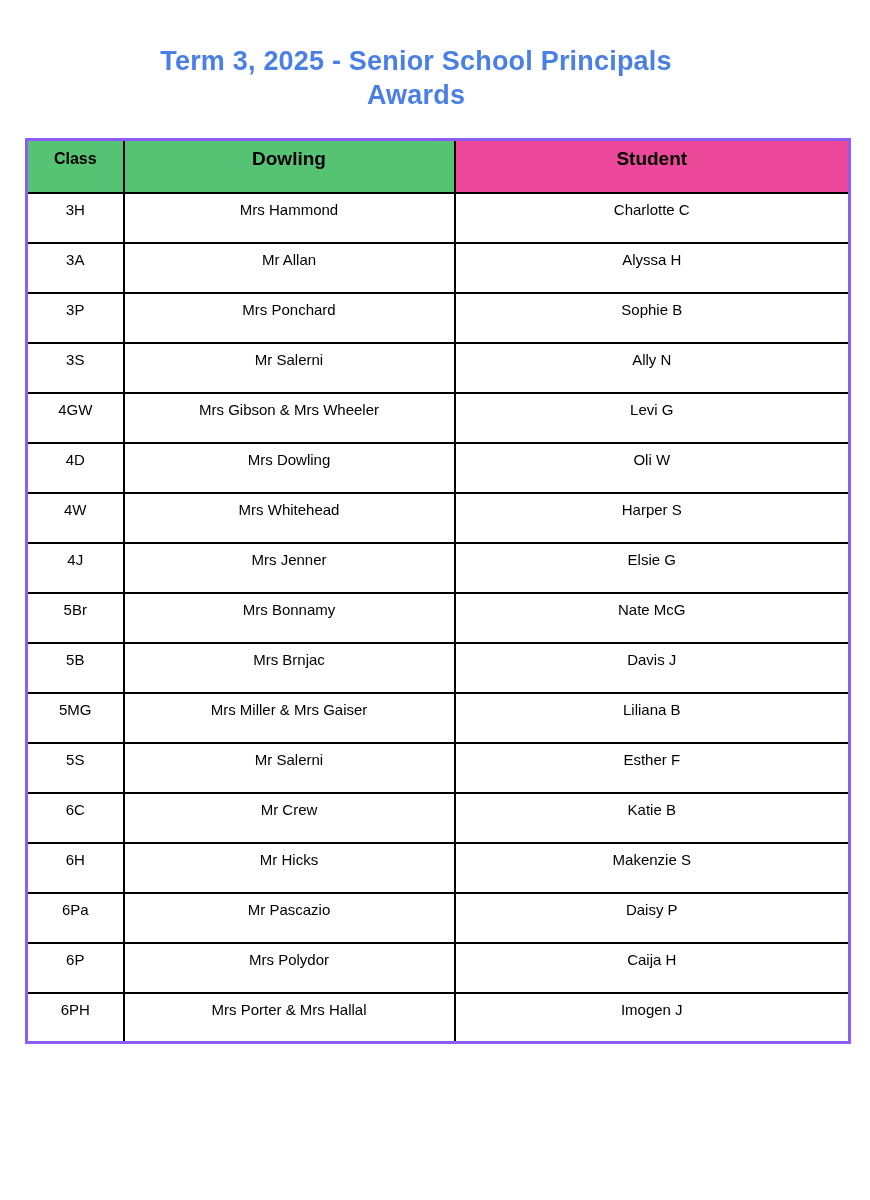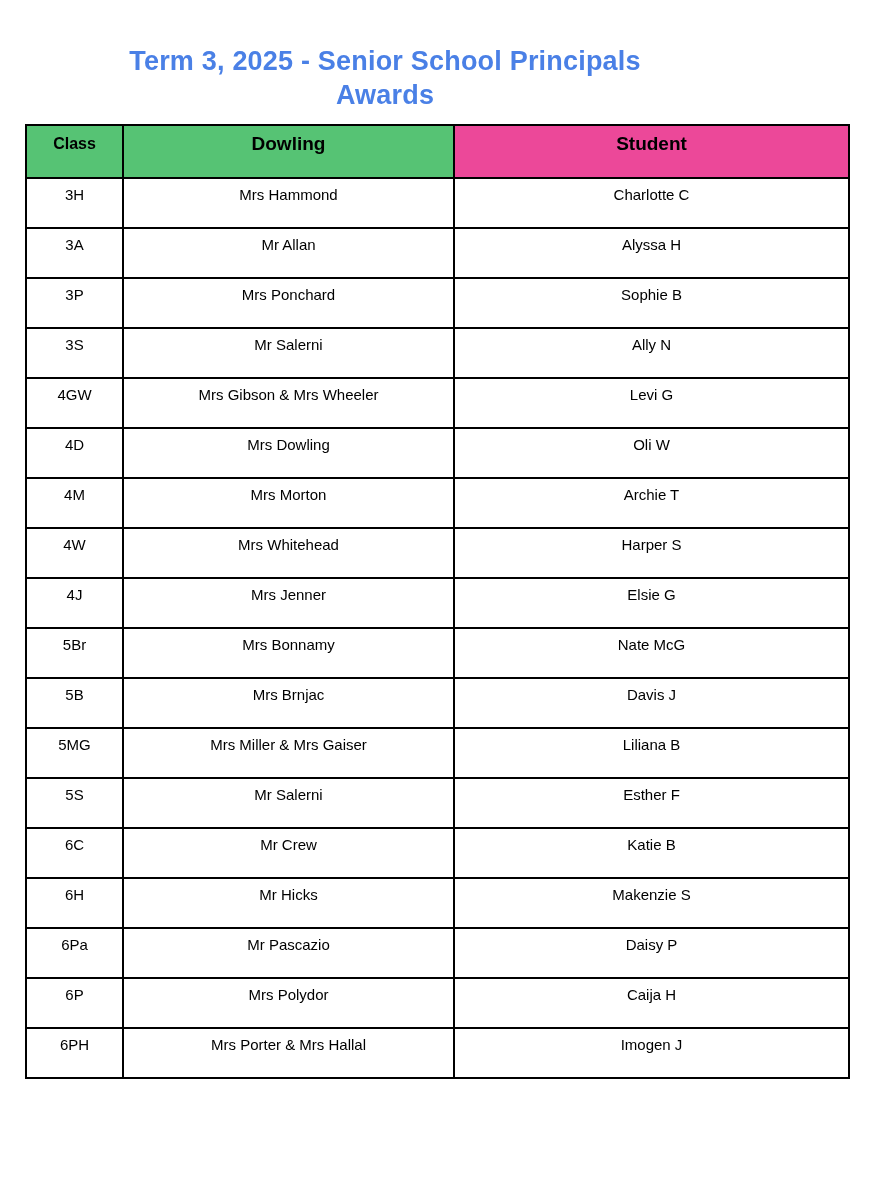--- a/index.html
+++ b/index.html
@@ -10,36 +10,36 @@
   body {
     width: 870px;
     height: 1200px;
     position: relative;
     font-family: "Liberation Sans", "DejaVu Sans", sans-serif;
     color: #000000;
   }
   .title {
     position: absolute;
     top: 44px;
-    left: 55px;
+    left: 86px;
     width: 660px;
     text-align: center;
     font-weight: bold;
     font-size: 27px;
     line-height: 34px;
     letter-spacing: 0.2px;
   }
   table.awards {
     position: absolute;
-    top: 124px;
+    top: 138px;
     left: 25px;
     width: 823px;
     border-collapse: collapse;
     table-layout: fixed;
-    border: 1px solid #8b5cf6;
+    border: 3px solid #8b5cf6;
   }
   table.awards th,
   table.awards td {
     border: 2px solid #000000;
     text-align: center;
     vertical-align: top;
     overflow: hidden;
     padding: 0;
   }
   table.awards thead tr {
@@ -111,25 +111,20 @@
         <td>4GW</td>
         <td>Mrs Gibson &amp; Mrs Wheeler</td>
         <td>Levi G</td>
       </tr>
       <tr>
         <td>4D</td>
         <td>Mrs Dowling</td>
         <td>Oli W</td>
       </tr>
       <tr>
-        <td>4M</td>
-        <td>Mrs Morton</td>
-        <td>Archie T</td>
-      </tr>
-      <tr>
         <td>4W</td>
         <td>Mrs Whitehead</td>
         <td>Harper S</td>
       </tr>
       <tr>
         <td>4J</td>
         <td>Mrs Jenner</td>
         <td>Elsie G</td>
       </tr>
       <tr>

